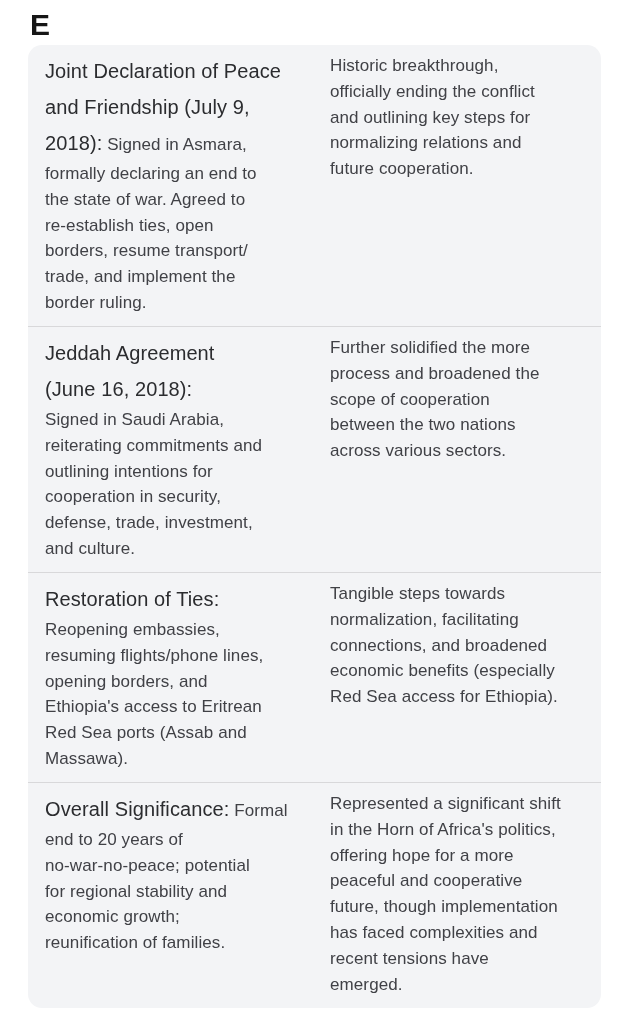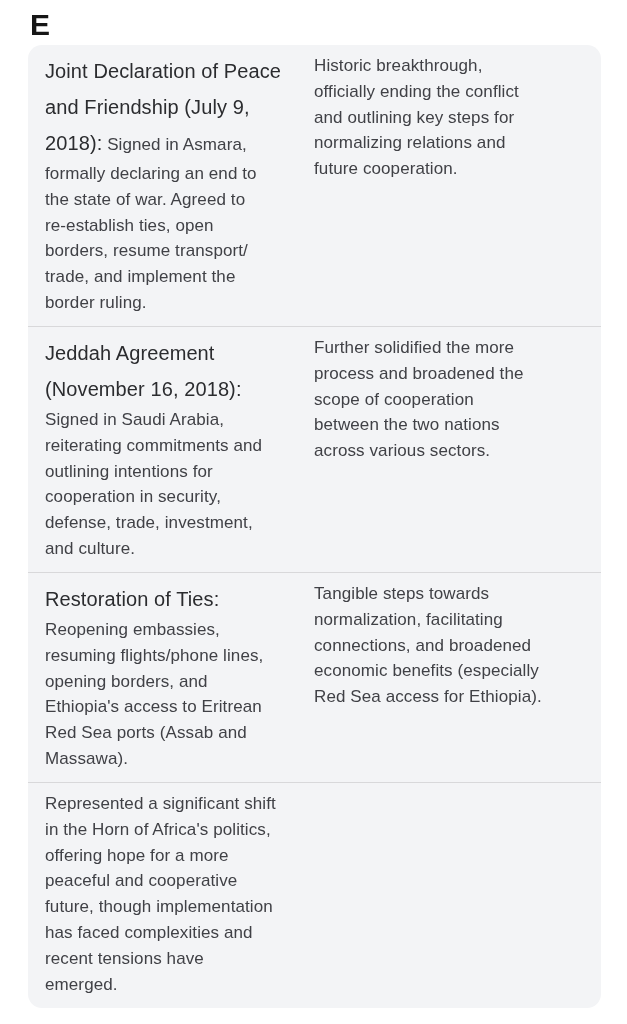--- a/index.html
+++ b/index.html
@@ -20,20 +20,21 @@
   .card {
     margin: 4px 0 0 28px;
     width: 573px;
     background: var(--card-bg, #f3f4f6);
     border-radius: 14px;
     overflow: hidden;
   }
   .row {
     display: grid;
     grid-template-columns: 269px 1fr;
+    column-gap: 16px;
     padding: 8px 12px 10px 17px;
   }
   .row + .row { border-top: 1px solid var(--divider, #d8d8da); }
   .cell {
     white-space: pre-line;
     font-size: 17px;
     line-height: 1.52;
     letter-spacing: 0.1px;
     color: var(--body-text, #404146);
   }
@@ -64,21 +65,21 @@
 border ruling.</span></p>
       <p class="cell sig">Historic breakthrough,
 officially ending the conflict
 and outlining key steps for
 normalizing relations and
 future cooperation.</p>
     </div>
 
     <div class="row">
       <p class="cell term"><span class="term-title">Jeddah Agreement
-(November 16, 2018):</span><span class="term-detail">
+(June 16, 2018):</span><span class="term-detail">
 Signed in Saudi Arabia,
 reiterating commitments and
 outlining intentions for
 cooperation in security,
 defense, trade, investment,
 and culture.</span></p>
       <p class="cell sig">Further solidified the more
 process and broadened the
 scope of cooperation
 between the two nations
@@ -94,20 +95,26 @@
 Red Sea ports (Assab and
 Massawa).</span></p>
       <p class="cell sig">Tangible steps towards
 normalization, facilitating
 connections, and broadened
 economic benefits (especially
 Red Sea access for Ethiopia).</p>
     </div>
 
     <div class="row">
+      <p class="cell term"><span class="term-title">Overall Significance:</span><span class="term-detail"> Formal
+end to 20 years of
+no-war-no-peace; potential
+for regional stability and
+economic growth;
+reunification of families.</span></p>
       <p class="cell sig">Represented a significant shift
 in the Horn of Africa's politics,
 offering hope for a more
 peaceful and cooperative
 future, though implementation
 has faced complexities and
 recent tensions have
 emerged.</p>
     </div>
 

